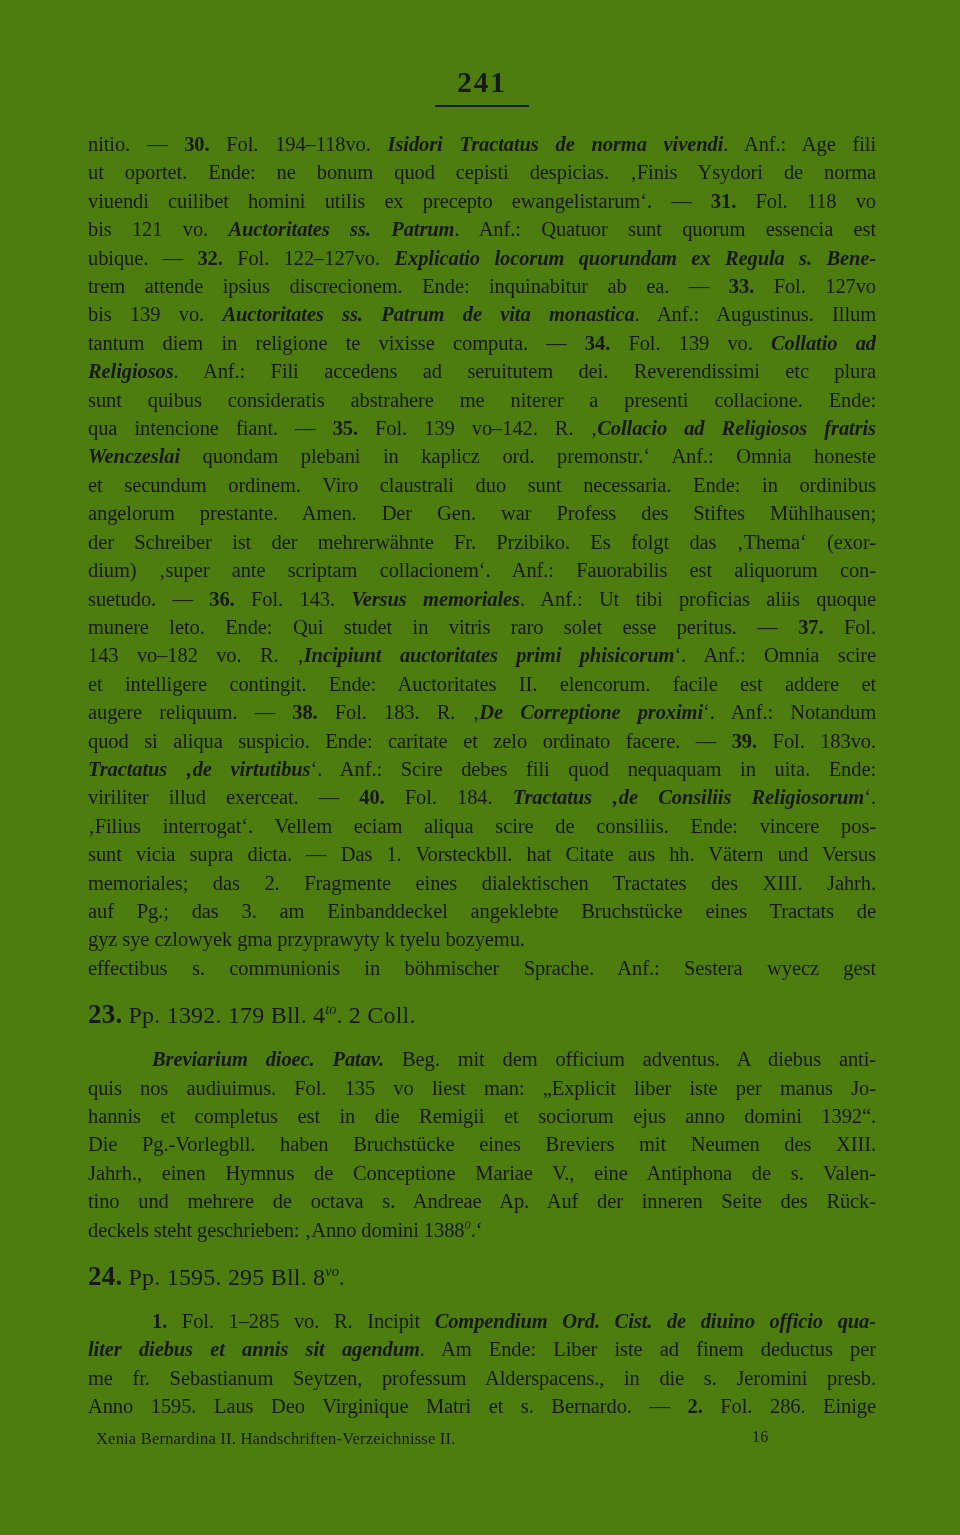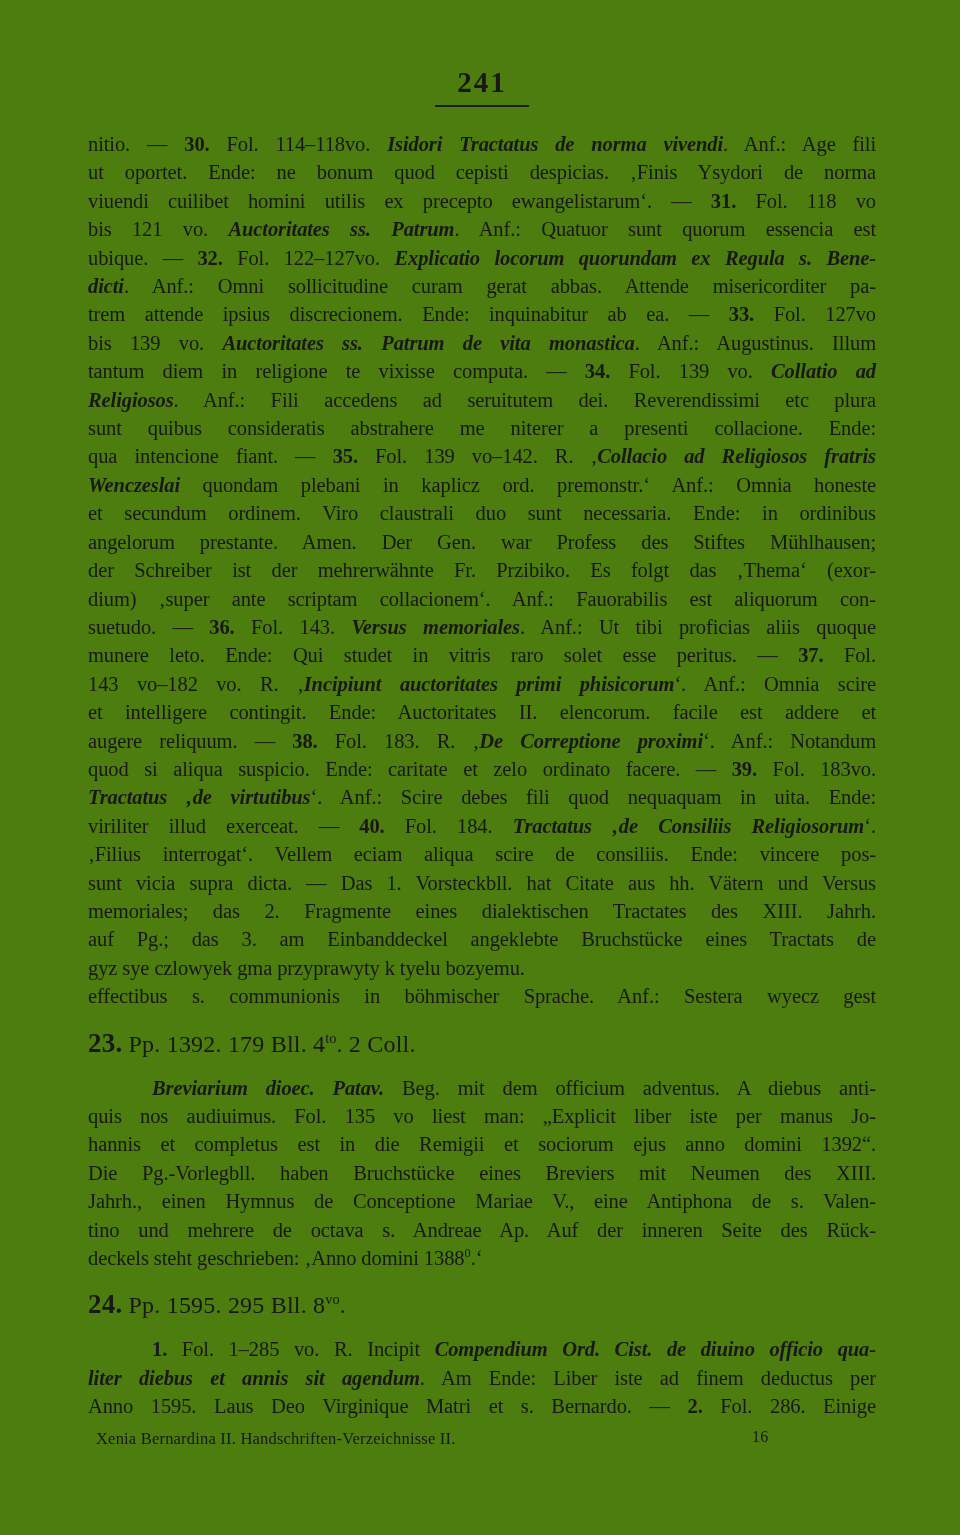--- a/index.html
+++ b/index.html
@@ -42,20 +42,21 @@
   .line { text-align: justify; }
   .line.just { text-align-last: justify; }
   .line.ind { text-indent: 64px; }
   .seg-b { font-weight: 700; }
   .seg-i { font-style: italic; font-weight: bold; }
   .seg-sup {
     font-size: 0.6em;
     vertical-align: super;
     line-height: 0;
     letter-spacing: 0;
+    font-style: italic;
   }
   .heading {
     margin: 17px 0 15px 0;
     font-size: 24px;
     line-height: 30px;
     letter-spacing: 0.2px;
   }
   .heading .seg-b { font-size: 27px; }
   .footer {
     position: relative;
@@ -75,26 +76,25 @@
 <body>
 
 <div class="page">
   <div class="header">
     <div class="pagenum">241</div>
     <div class="rule"></div>
   </div>
   <div class="body-col">
     <div>
         <div class="para">
-          <div class="line just"><span class="seg-n">nitio. — </span><span class="seg-b">30.</span><span class="seg-n"> Fol. 114–118vo. </span><span class="seg-i">Isidori Tractatus de norma vivendi</span><span class="seg-n">. Anf.: Age fili</span></div>
+          <div class="line just"><span class="seg-n">nitio. — </span><span class="seg-b">30.</span><span class="seg-n"> Fol. 194–118vo. </span><span class="seg-i">Isidori Tractatus de norma vivendi</span><span class="seg-n">. Anf.: Age fili</span></div>
           <div class="line just"><span class="seg-n">ut oportet. Ende: ne bonum quod cepisti despicias. ‚Finis Ysydori de norma</span></div>
           <div class="line just"><span class="seg-n">viuendi cuilibet homini utilis ex precepto ewangelistarum‘. — </span><span class="seg-b">31.</span><span class="seg-n"> Fol. 118 vo</span></div>
           <div class="line just"><span class="seg-n">bis 121 vo. </span><span class="seg-i">Auctoritates ss. Patrum</span><span class="seg-n">. Anf.: Quatuor sunt quorum essencia est</span></div>
           <div class="line just"><span class="seg-n">ubique. — </span><span class="seg-b">32.</span><span class="seg-n"> Fol. 122–127vo. </span><span class="seg-i">Explicatio locorum quorundam ex Regula s. Bene-</span></div>
-          <div class="line just"><span class="seg-i">dicti</span><span class="seg-n">. Anf.: Omni sollicitudine curam gerat abbas. Attende misericorditer pa-</span></div>
           <div class="line just"><span class="seg-n">trem attende ipsius discrecionem. Ende: inquinabitur ab ea. — </span><span class="seg-b">33.</span><span class="seg-n"> Fol. 127vo</span></div>
           <div class="line just"><span class="seg-n">bis 139 vo. </span><span class="seg-i">Auctoritates ss. Patrum de vita monastica</span><span class="seg-n">. Anf.: Augustinus. Illum</span></div>
           <div class="line just"><span class="seg-n">tantum diem in religione te vixisse computa. — </span><span class="seg-b">34.</span><span class="seg-n"> Fol. 139 vo. </span><span class="seg-i">Collatio ad</span></div>
           <div class="line just"><span class="seg-i">Religiosos</span><span class="seg-n">. Anf.: Fili accedens ad seruitutem dei. Reverendissimi etc plura</span></div>
           <div class="line just"><span class="seg-n">sunt quibus consideratis abstrahere me niterer a presenti collacione. Ende:</span></div>
           <div class="line just"><span class="seg-n">qua intencione fiant. — </span><span class="seg-b">35.</span><span class="seg-n"> Fol. 139 vo–142. R. ‚</span><span class="seg-i">Collacio ad Religiosos fratris</span></div>
           <div class="line just"><span class="seg-i">Wenczeslai</span><span class="seg-n"> quondam plebani in kaplicz ord. premonstr.‘ Anf.: Omnia honeste</span></div>
           <div class="line just"><span class="seg-n">et secundum ordinem. Viro claustrali duo sunt necessaria. Ende: in ordinibus</span></div>
           <div class="line just"><span class="seg-n">angelorum prestante. Amen. Der Gen. war Profess des Stiftes Mühlhausen;</span></div>
           <div class="line just"><span class="seg-n">der Schreiber ist der mehrerwähnte Fr. Przibiko. Es folgt das ‚Thema‘ (exor-</span></div>
@@ -121,20 +121,21 @@
           <div class="line just"><span class="seg-n">hannis et completus est in die Remigii et sociorum ejus anno domini 1392“.</span></div>
           <div class="line just"><span class="seg-n">Die Pg.-Vorlegbll. haben Bruchstücke eines Breviers mit Neumen des XIII.</span></div>
           <div class="line just"><span class="seg-n">Jahrh., einen Hymnus de Conceptione Mariae V., eine Antiphona de s. Valen-</span></div>
           <div class="line just"><span class="seg-n">tino und mehrere de octava s. Andreae Ap. Auf der inneren Seite des Rück-</span></div>
           <div class="line"><span class="seg-n">deckels steht geschrieben: ‚Anno domini 1388</span><span class="seg-sup">0</span><span class="seg-n">.‘</span></div>
         </div>
         <div class="heading"><span class="seg-b">24.</span><span class="seg-n"> Pp. 1595. 295 Bll. 8</span><span class="seg-sup">vo</span><span class="seg-n">.</span></div>
         <div class="para">
           <div class="line just ind"><span class="seg-b">1.</span><span class="seg-n"> Fol. 1–285 vo. R. Incipit </span><span class="seg-i">Compendium Ord. Cist. de diuino officio qua-</span></div>
           <div class="line just"><span class="seg-i">liter diebus et annis sit agendum</span><span class="seg-n">. Am Ende: Liber iste ad finem deductus per</span></div>
+          <div class="line just"><span class="seg-n">me fr. Sebastianum Seytzen, professum Alderspacens., in die s. Jeromini presb.</span></div>
           <div class="line just"><span class="seg-n">Anno 1595. Laus Deo Virginique Matri et s. Bernardo. — </span><span class="seg-b">2.</span><span class="seg-n"> Fol. 286. Einige</span></div>
         </div>
       </div>
     <div class="footer">
       <span class="footer-left">Xenia Bernardina II. Handschriften-Verzeichnisse II.</span>
       <span class="footer-right">16</span>
     </div>
   </div>
 </div>
 

